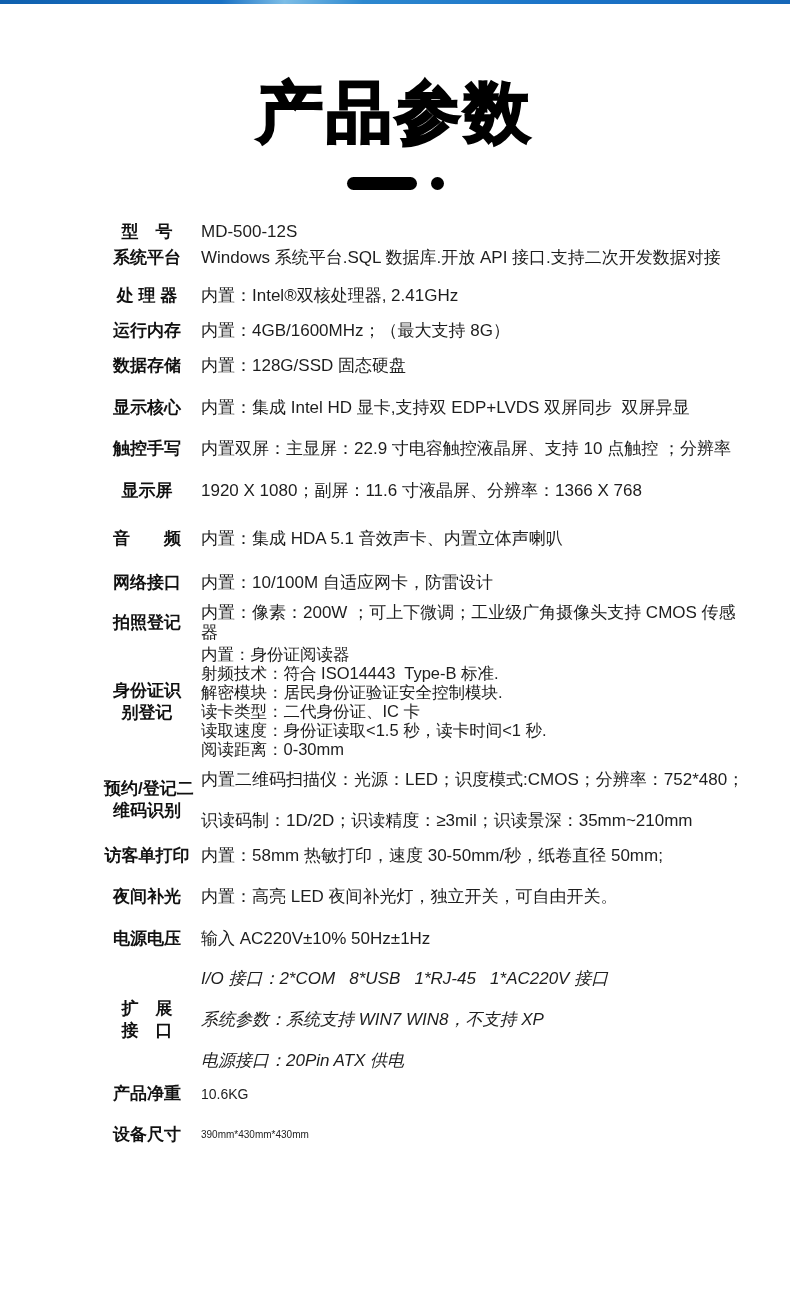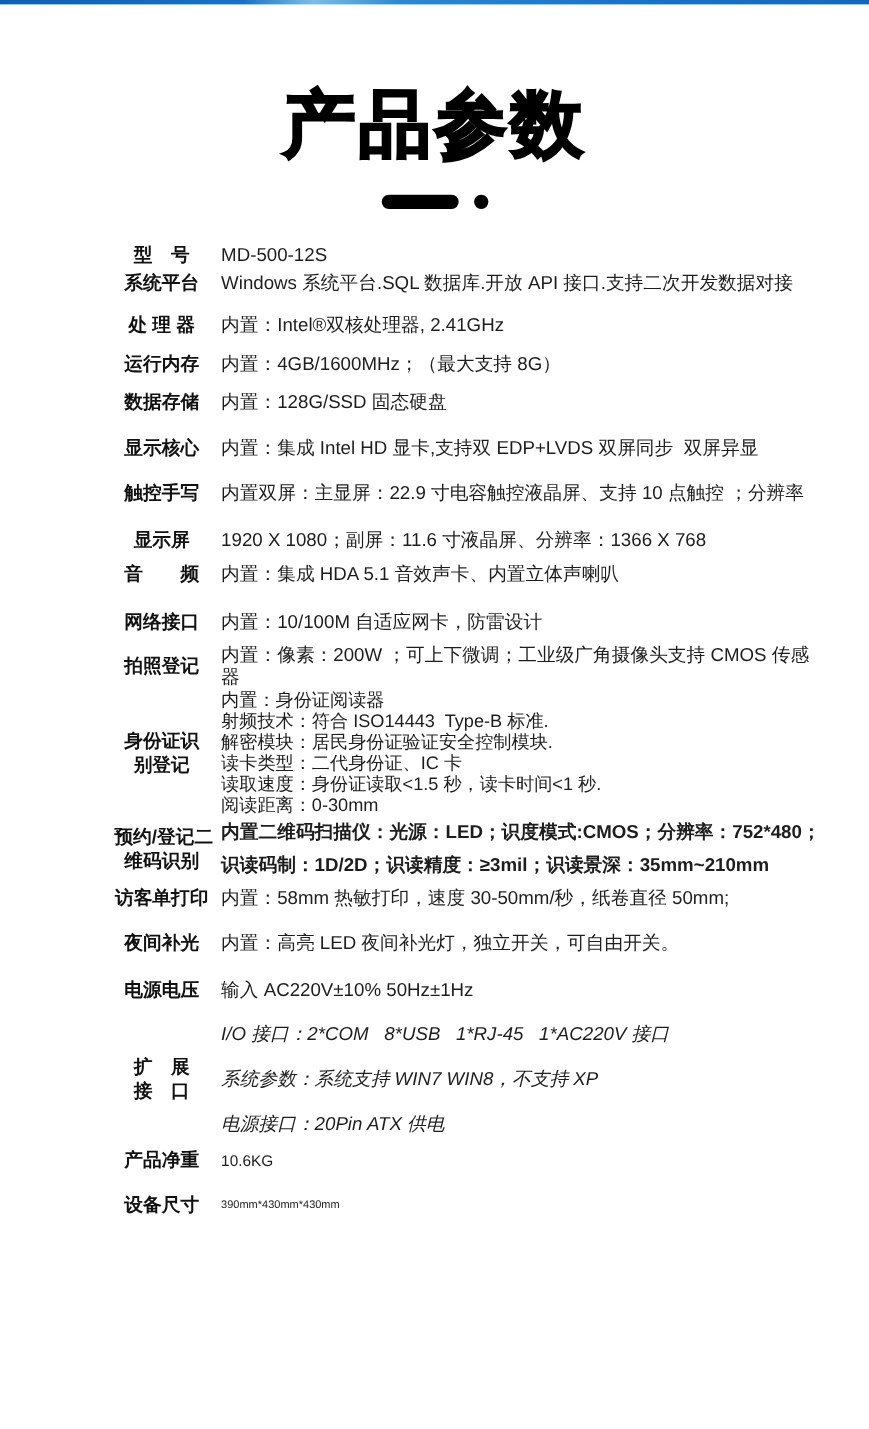--- a/index.html
+++ b/index.html
@@ -56,26 +56,26 @@
     color:var(--ink);
   }
   
   .r0{margin-bottom:4px;}
   .r1{margin-bottom:16px;}
   .r2{margin-bottom:13px;}
   .r3{margin-bottom:13px;}
   .r4{margin-bottom:20px;}
   .r5{margin-bottom:19px;}
   .r6{margin-bottom:20px;}
-  .r7{margin-bottom:9px;}
+  .r7{margin-bottom:26px;}
   .r8{margin-bottom:22px;}
   .r9{margin-bottom:9px;}
   .r10{margin-bottom:2px;}  .r10 .val{line-height:20px;}
   .r11{margin-bottom:0px;}  .r11 .val{line-height:19px;font-size:16.5px;}
-  .r12{margin-bottom:4px;}  .r12 .val{line-height:30px;font-weight:bold;}
+  .r12{margin-bottom:4px;}  .r12 .val{line-height:41px;}
   .r13{margin-bottom:19px;}
   .r14{margin-bottom:20px;}
   .r15{margin-bottom:8px;}
   .r16{margin-bottom:2px;}  .r16 .val{line-height:41px;font-style:italic;}
   .r17{margin-bottom:8px;}  .r17 .val{line-height:42px;} .r17 .lbl{line-height:42px;}
   .r18{margin-bottom:19px;} .r18 .val{font-size:14px;}
   .r19 .val{font-size:10px;}
 </style>
 </head>
 <body>

